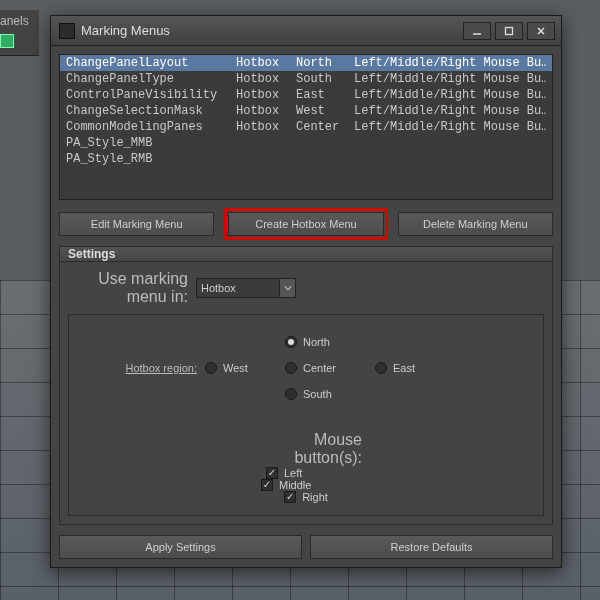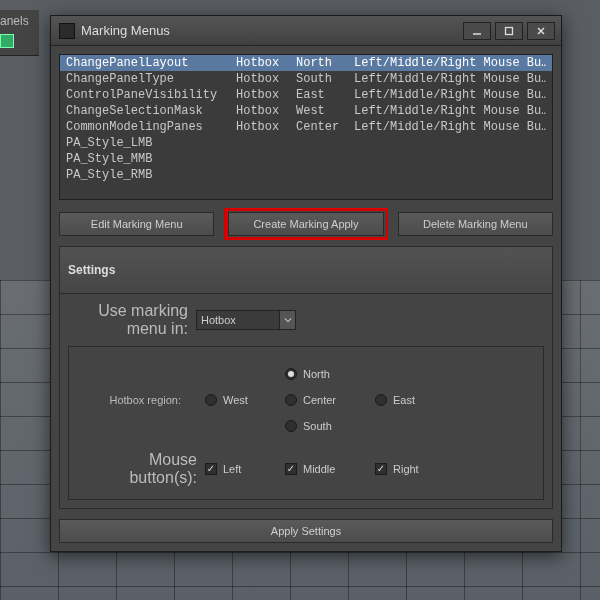--- a/index.html
+++ b/index.html
@@ -96,21 +96,21 @@
     cursor: pointer;
   }
   .btn.highlight {
     outline: 3px solid #d60000;
     outline-offset: 1px;
   }
 
   .settings-head {
     background: linear-gradient(#525252, #464646);
     border: 1px solid #2a2a2a;
-    padding: 16px 8px;
+    padding: 0 8px;
     color: #ddd; font-weight: bold;
     font-size: 12px;
   }
   .settings-body {
     border: 1px solid #2a2a2a; border-top: none;
     padding: 8px;
   }
   .form-row { display: flex; align-items: center; margin-bottom: 8px; }
   .form-label { width: 128px; text-align: right; padding-right: 8px; color: #bbb; font-size: 16px; }
   .dropdown {
@@ -150,21 +150,21 @@
   }
   .check .box {
     width: 12px; height: 12px; border: 1px solid #1a1a1a; background: #2f2f2f;
     display: flex; align-items: center; justify-content: center;
     color: #ddd; font-size: 10px; line-height: 1;
   }
 
   .bottom-row { display: flex; gap: 8px; margin-top: 10px; text-align: center; }
   .bottom-row .btn { flex: 1; }
 
-  .grid-label { text-align: right; padding-right: 24px; color: #bbb; font-size: 11px; }
+  .grid-label { text-align: right; padding-right: 8px; color: #bbb; font-size: 11px; text-decoration: underline; }
 </style>
 </head>
 <body>
 
 <div class="bg-floor"></div>
 <div class="panels-stub">
   <span>anels</span><br>
   <span class="cube"></span>
 </div>
 
@@ -218,42 +218,36 @@
           <span class="col3">West</span>
           <span class="col4">Left/Middle/Right Mouse Bu…</span>
         </div>
         <div class="row">
           <span class="col1">CommonModelingPanes</span>
           <span class="col2">Hotbox</span>
           <span class="col3">Center</span>
           <span class="col4">Left/Middle/Right Mouse Bu…</span>
         </div>
         <div class="row">
-          <span class="col1">PA_Style_LMB</span>
-          <span class="col2"></span>
-          <span class="col3"></span>
-          <span class="col4"></span>
-        </div>
-        <div class="row">
           <span class="col1">PA_Style_MMB</span>
           <span class="col2"></span>
           <span class="col3"></span>
           <span class="col4"></span>
         </div>
         <div class="row">
           <span class="col1">PA_Style_RMB</span>
           <span class="col2"></span>
           <span class="col3"></span>
           <span class="col4"></span>
         </div>
       </div>
 
     <div class="btn-row">
       <div class="btn">Edit Marking Menu</div>
-      <div class="btn highlight">Create Marking Apply</div>
+      <div class="btn highlight">Create Hotbox Menu</div>
       <div class="btn">Delete Marking Menu</div>
     </div>
 
     <div class="settings-head">Settings</div>
     <div class="settings-body">
       <div class="form-row">
         <div class="form-label">Use marking menu in:</div>
         <div class="dropdown">
           <span>Hotbox</span>
           <span class="arrow">
@@ -290,35 +284,36 @@
 
           <div></div>
             <div></div>
           <div class="radio">
               <span class="dot"></span>
               <span>South</span>
             </div>
           <div></div>
         </div>
 
-        <div class="form-row" style="margin:12px 0 0;">
+        <div class="form-row" style="margin:24px 0 0;flex-direction:column;">
           <div class="form-label" style="width:128px">Mouse button(s):</div>
           <div class="check" style="width:80px">
               <span class="box">✓</span>
               <span>Left</span>
             </div>
           <div class="check" style="width:90px">
               <span class="box">✓</span>
               <span>Middle</span>
             </div>
           <div class="check">
               <span class="box">✓</span>
               <span>Right</span>
             </div>
         </div>
       </div>
     </div>
 
     <div class="bottom-row">
       <div class="btn">Apply Settings</div>
+      <div class="btn">Restore Defaults</div>
     </div>
   </div>
 </div>
 
 </body></html>

